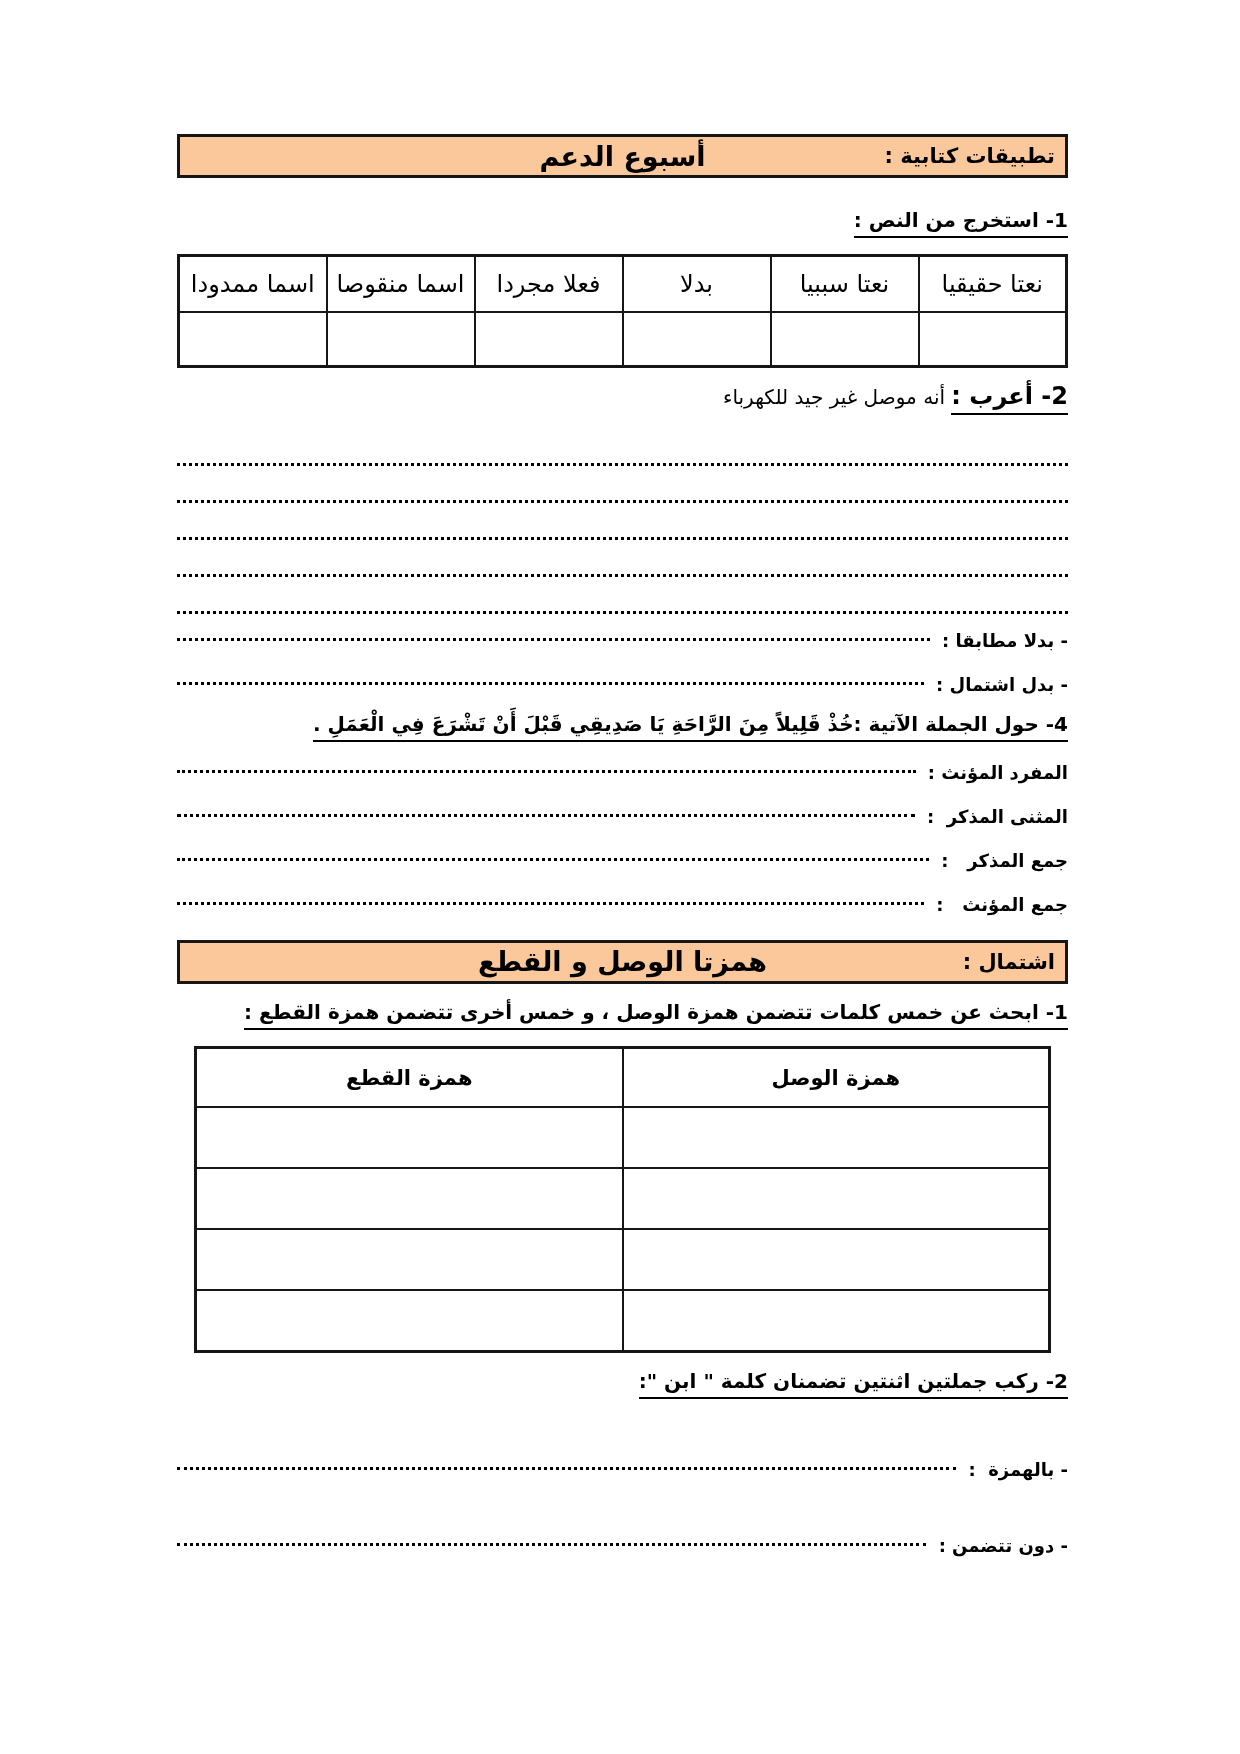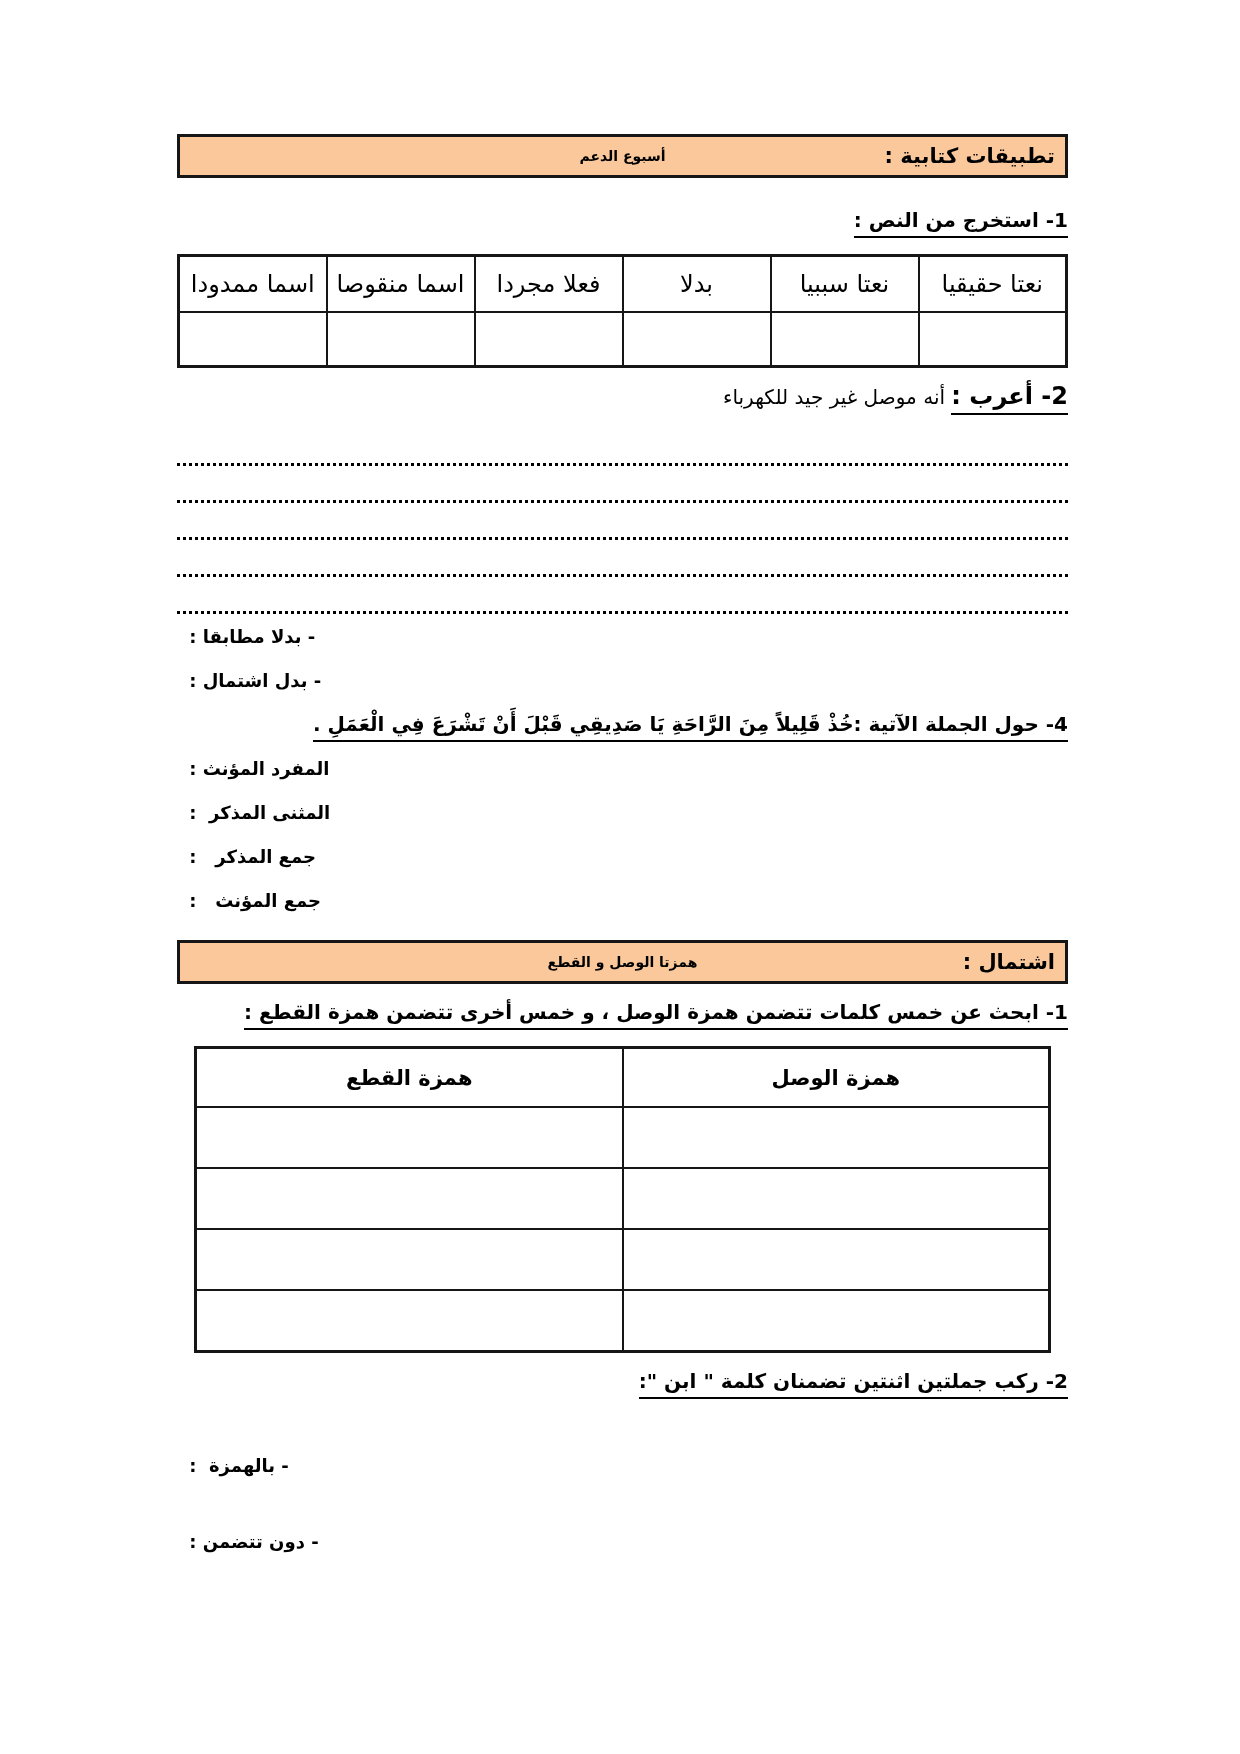--- a/index.html
+++ b/index.html
@@ -29,21 +29,21 @@
   }
   .band .band-right {
     font-weight: bold;
     font-size: 21px;
   }
   .band .band-center {
     position: absolute;
     left: 0; right: 0;
     text-align: center;
     font-weight: bold;
-    font-size: 14px;
+    font-size: 27px;
   }
 
   
   .sec-title {
     font-weight: bold;
     font-size: 20px;
     display: inline-block;
     border-bottom: 2px solid #000;
     padding-bottom: 4px;
   }
@@ -70,24 +70,23 @@
 
   
   .dots-block { margin-top: 18px; }
   .dot-row {
     height: 37px;
     border-bottom: 3px dotted #000;
   }
   .dotline {
     display: flex;
     direction: rtl;
-    align-items: flex-end;
+    align-items: center;
     margin-top: 14px;
     height: 30px;
-    flex-direction: column;
   }
   .dotline .lbl {
     font-weight: bold;
     font-size: 18px;
     white-space: pre;
     padding-left: 6px;
   }
   .dotline .fill {
     flex: 1;
     border-bottom: 3px dotted #000;

